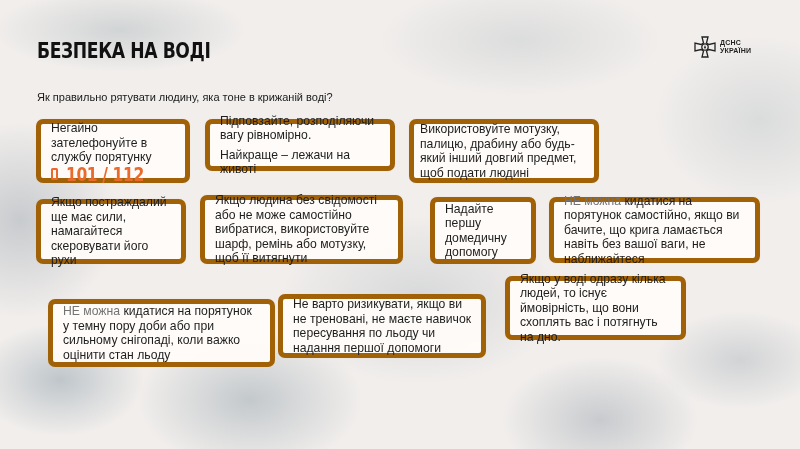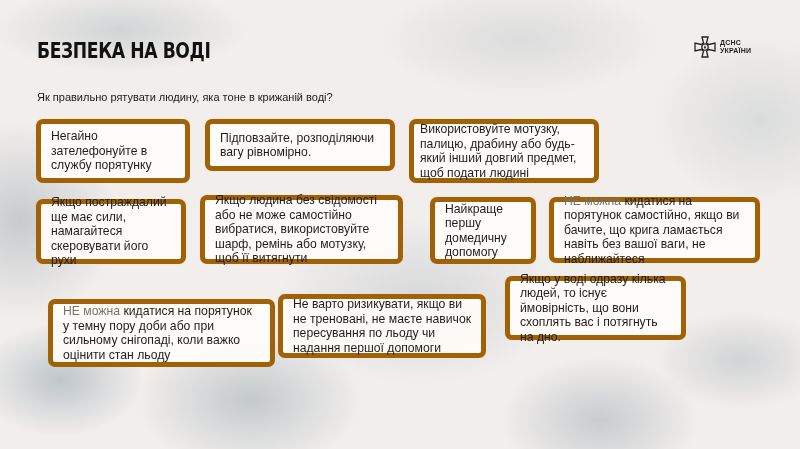--- a/index.html
+++ b/index.html
@@ -74,40 +74,45 @@
   <div class="logo-text">
     <div>ДСНС</div>
     <div>УКРАЇНИ</div>
   </div>
 </div>
 
 <div class="subtitle">Як правильно рятувати людину, яка тоне в крижаній воді?</div>
 
 <div class="card" style="left:36px; top:119px; width:154px; height:64px;">
   <div>Негайно зателефонуйте в службу порятунку</div>
+  <div class="phone-row">
+    <div class="phone-icon"></div>
+    <div class="phone-num">101 / 112</div>
+  </div>
 </div>
 
 <div class="card" style="left:205px; top:119px; width:190px; height:52px;">
   <div>Підповзайте, розподіляючи вагу рівномірно.</div>
+  <div class="gap">Найкраще – лежачи на животі</div>
 </div>
 
 <div class="card" style="left:409px; top:119px; width:190px; height:64px;padding-left:6px;">
   <div>Використовуйте мотузку, палицю, драбину або будь-який інший довгий предмет, щоб подати людині</div>
 </div>
 
 <div class="card" style="left:36px; top:199px; width:150px; height:65px;">
   <div>Якщо постраждалий ще має сили, намагайтеся скеровувати його рухи</div>
 </div>
 
 <div class="card" style="left:200px; top:195px; width:203px; height:69px;">
   <div>Якщо людина без свідомості або не може самостійно вибратися, використовуйте шарф, ремінь або мотузку, щоб її витягнути</div>
 </div>
 
 <div class="card" style="left:430px; top:197px; width:106px; height:67px;">
-  <div>Найкраще першу домедичну допомогу</div>
+  <div>Надайте першу домедичну допомогу</div>
 </div>
 
 <div class="card" style="left:549px; top:197px; width:211px; height:66px;">
   <div><span class="warn">НЕ можна</span><span> кидатися на порятунок самостійно, якщо ви бачите, що крига ламається навіть без вашої ваги, не наближайтеся</span></div>
 </div>
 
 <div class="card" style="left:48px; top:276px; width:227px; height:68px;margin-top:23px;">
   <div><span class="warn">НЕ можна</span><span> кидатися на порятунок у темну пору доби або при сильному снігопаді, коли важко оцінити стан льоду</span></div>
 </div>
 

